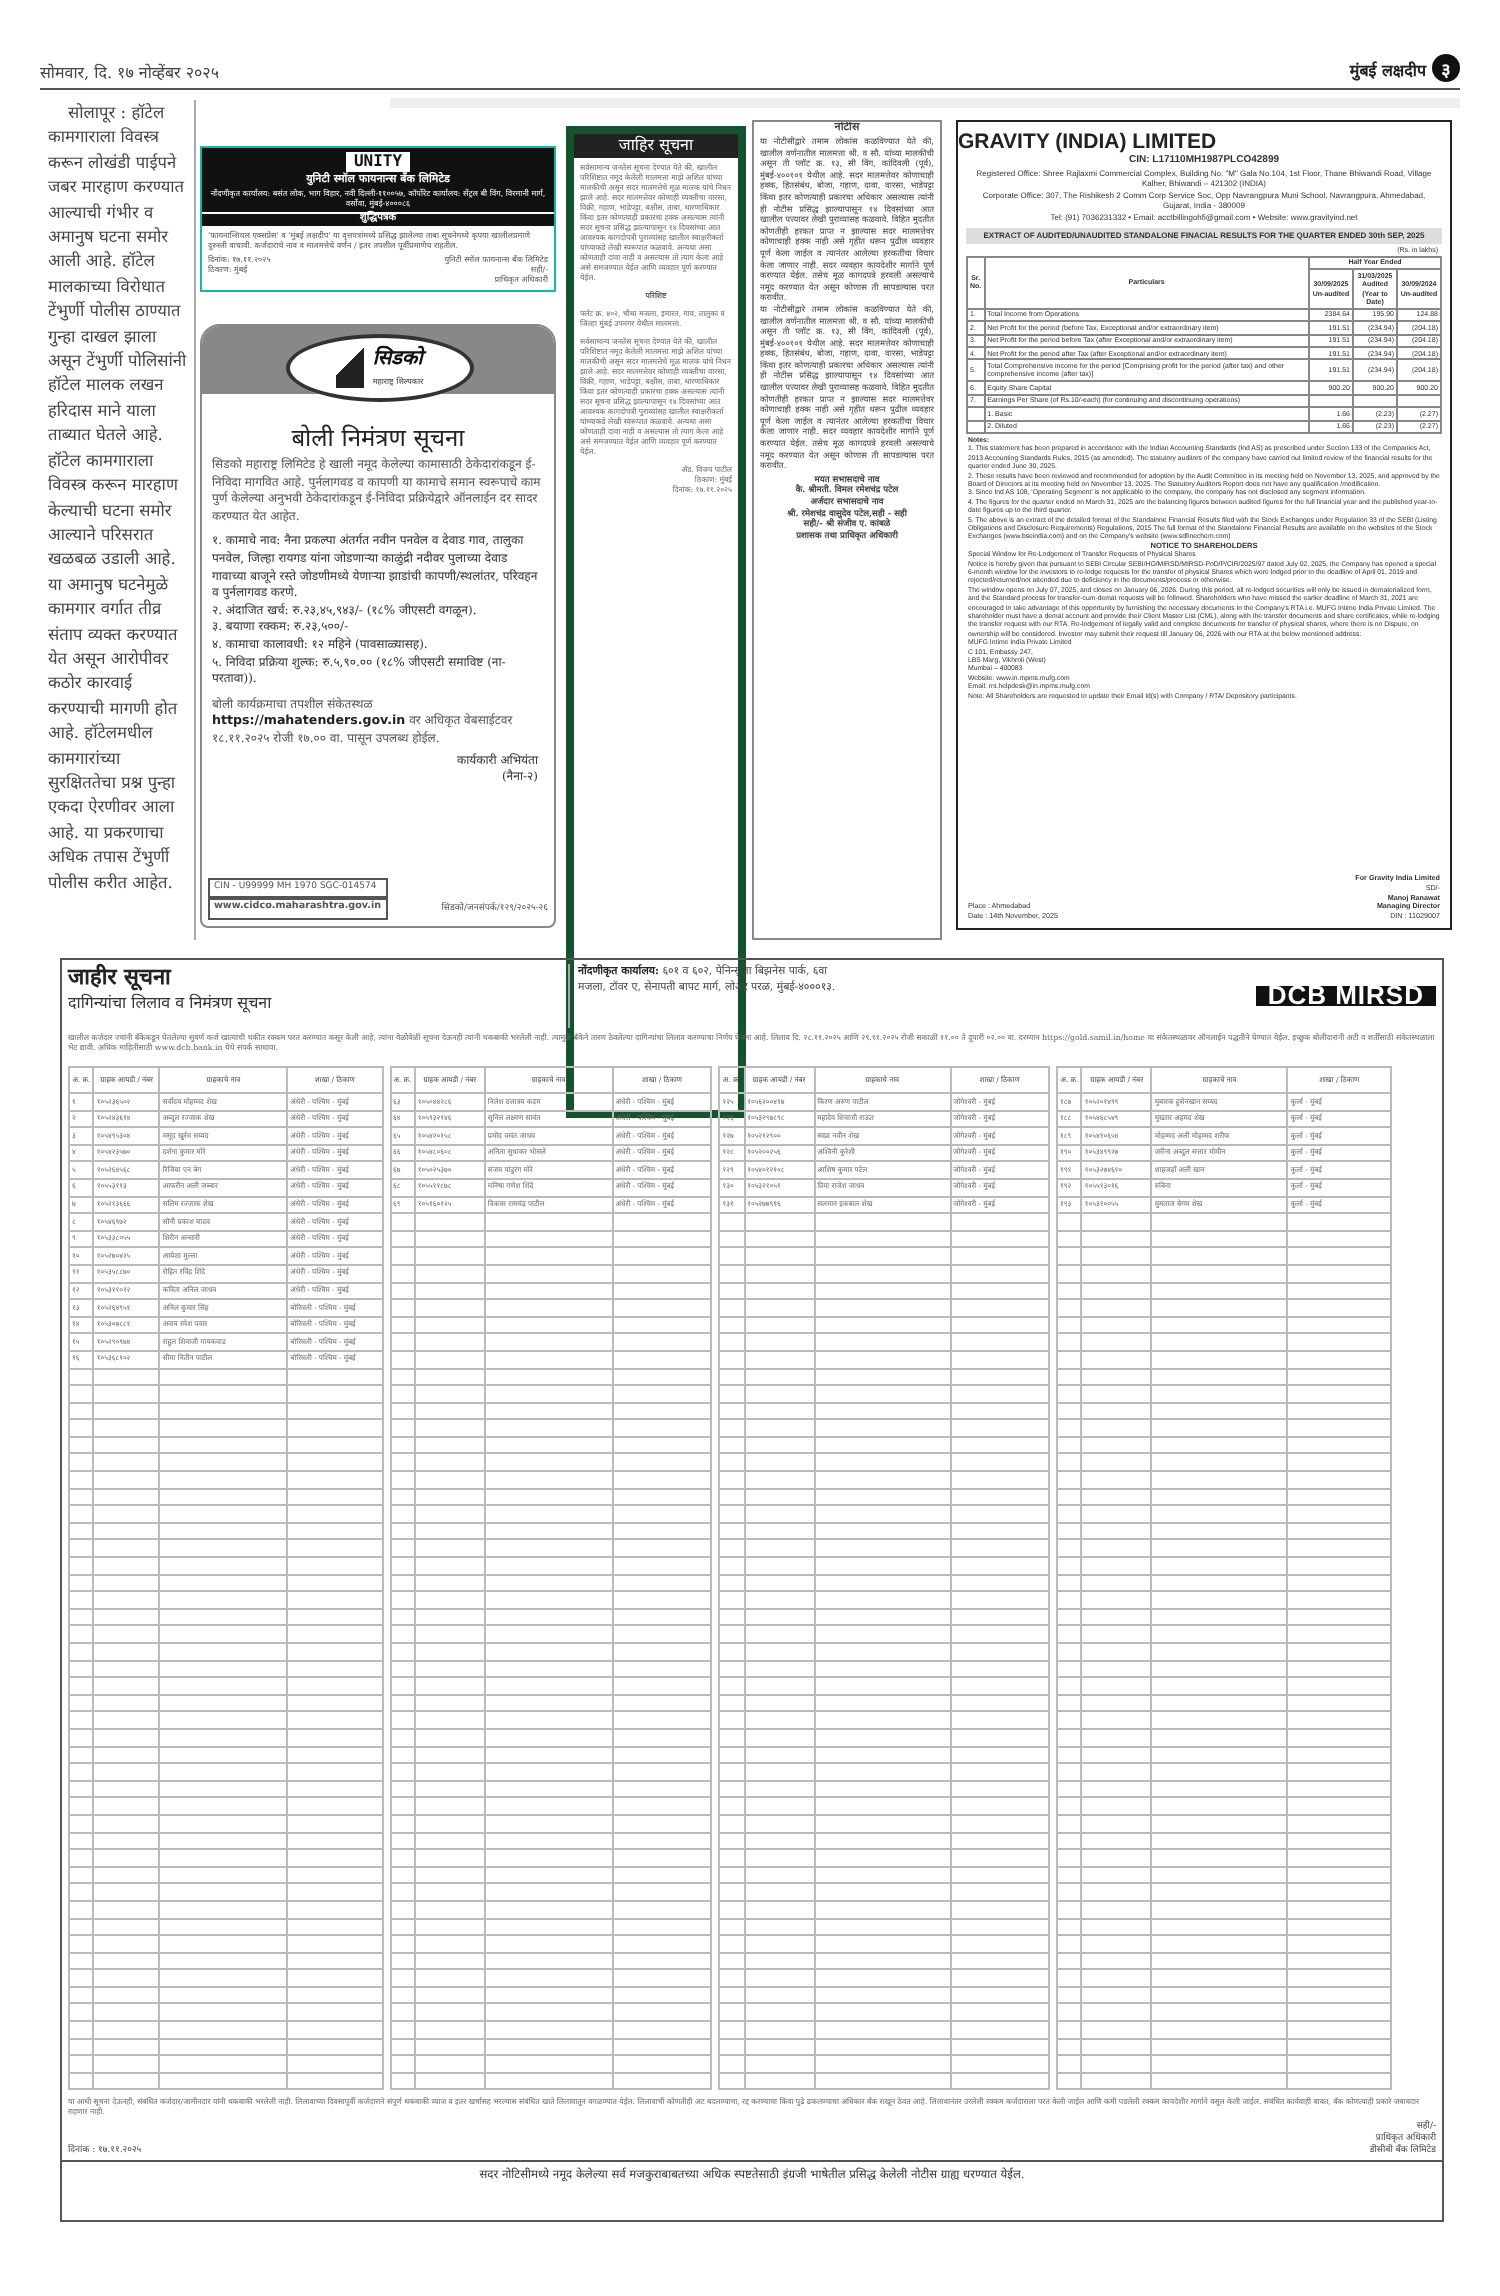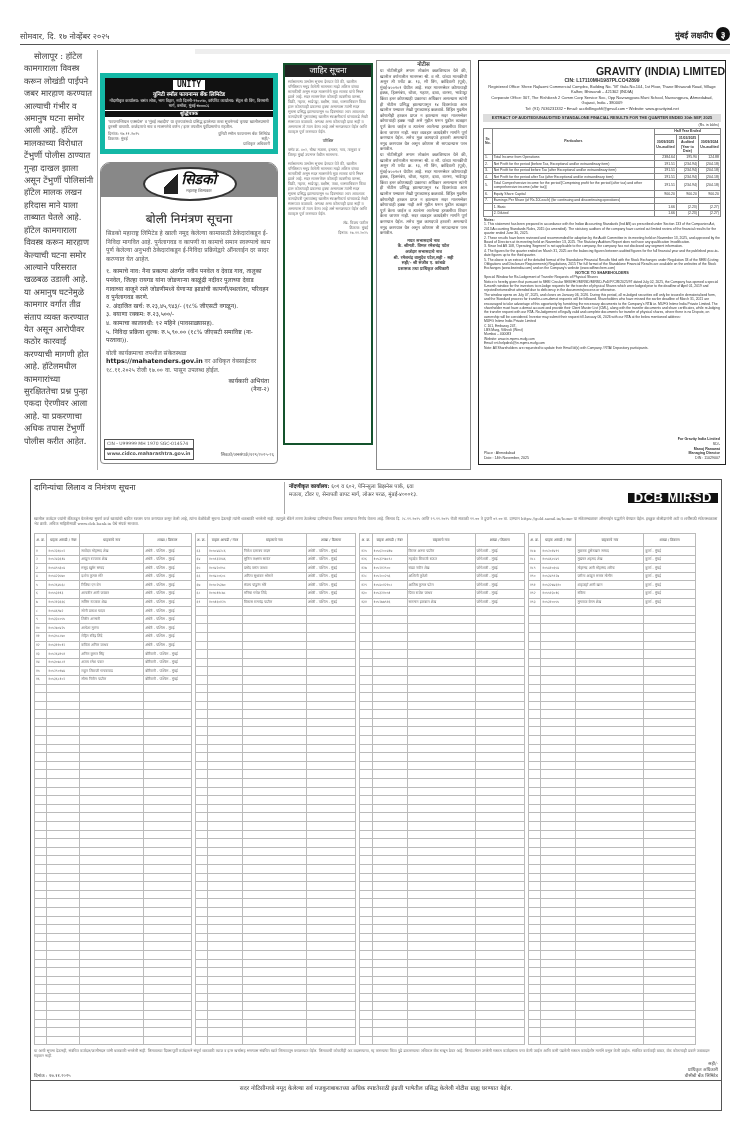--- a/index.html
+++ b/index.html
@@ -10,59 +10,59 @@
   .header .pgnum { width: 14px; height: 14px; border-radius: 50%; background: #111; color: #fff; font-size: 9px; display: inline-flex; align-items: center; justify-content: center; font-family: "DejaVu Sans", sans-serif; }
   .greybar { position: absolute; top: 49px; left: 195px; right: 20px; height: 5px; background: #eee; }
 
   
   .news { position: absolute; top: 50px; left: 24px; width: 72px; font-size: 8.3px; line-height: 12.4px; color: #444; }
   .news h2 { font-size: 11px; line-height: 15px; font-weight: normal; color: #333; margin-bottom: 2px; }
   .news p { text-indent: 10px; }
   .vrule { position: absolute; background: #aaa; width: 1px; }
 
   
-  .unity { position: absolute; top: 73px; left: 100px; width: 178px; border: 5px solid #14b8a6; font-size: 4px; line-height: 5.2px; }
+  .unity { position: absolute; top: 73px; left: 100px; width: 178px; border: 1px solid #14b8a6; font-size: 4px; line-height: 5.2px; }
   .unity .top { background: #111; color: #fff; text-align: center; padding: 2px 2px 2px; }
   .unity .logo { display: inline-block; background: #fff; color: #111; font-family: "DejaVu Sans Mono", monospace; font-size: 8px; font-weight: bold; padding: 0 4px; line-height: 10px; margin-bottom: 1px; }
   .unity .name { font-size: 5.5px; font-weight: bold; line-height: 7px; }
   .unity .sub { background: #111; color: #fff; text-align: center; font-weight: bold; font-size: 5px; border-top: 1px solid #fff; }
   .unity .body { padding: 2px 3px; color: #555; }
   .unity .row { display: flex; justify-content: space-between; }
 
   
   .cidco { position: absolute; top: 162px; left: 100px; width: 178px; height: 302px; border: 1px solid #888; border-radius: 10px 10px 4px 4px; font-size: 6px; line-height: 8.6px; color: #555; overflow: hidden; }
   .cidco .cap { height: 34px; background: #888; position: relative; }
   .cidco .oval { position: absolute; top: 4px; left: 42px; width: 94px; height: 34px; border-radius: 50%; background: #fff; border: 2px solid #333; display: flex; align-items: center; justify-content: center; gap: 4px; }
   .cidco .oval .mark { width: 14px; height: 20px; background: linear-gradient(135deg, #fff 40%, #222 40%); }
-  .cidco .oval .word { font-size: 14px; font-weight: bold; color: #111; line-height: 14px; font-style: italic; }
+  .cidco .oval .word { font-size: 10px; font-weight: bold; color: #111; line-height: 14px; font-style: italic; }
   .cidco .oval .tag { font-size: 4px; color: #333; display: block; text-align: center; }
   .cidco h1 { text-align: center; font-size: 12px; font-weight: normal; color: #222; margin-top: 14px; line-height: 16px; }
   .cidco .lead { padding: 0 5px; font-size: 6.6px; line-height: 9.4px; color: #333; }
   .cidco .txt { padding: 2px 5px; }
   .cidco .url { font-family: "DejaVu Sans", sans-serif; font-weight: bold; color: #222; font-size: 6.3px; }
   .cidco .sign { text-align: right; padding-right: 8px; color: #333; }
   .cidco .foot { position: absolute; bottom: 3px; left: 3px; right: 3px; display: flex; justify-content: space-between; align-items: flex-end; font-size: 4.5px; }
   .cidco .foot .cin { border: 1px solid #555; padding: 0 2px; font-family: "DejaVu Sans", sans-serif; }
   .cidco .foot .web { border: 1px solid #555; padding: 0 2px; font-family: "DejaVu Sans", sans-serif; font-weight: bold; font-size: 4.8px; }
 
   
-  .pn { position: absolute; top: 63px; left: 283px; width: 90px; height: 382px; border: 2px solid #14532d; font-size: 3.8px; line-height: 5px; color: #666; overflow: hidden; }
+  .pn { position: absolute; top: 63px; left: 283px; width: 90px; height: 496px; border: 4px solid #14532d; font-size: 3.8px; line-height: 5px; color: #666; overflow: hidden; }
   .pn .title { background: #222; color: #fff; text-align: center; font-size: 8px; line-height: 12px; }
   .pn .body { padding: 2px 3px; }
   .pn .sig { text-align: right; padding: 2px 3px; }
 
   
   .nt { position: absolute; top: 60px; left: 376px; width: 95px; height: 410px; border: 1px solid #888; font-size: 4.2px; line-height: 5.6px; color: #444; overflow: hidden; }
   .nt .title { text-align: center; font-size: 5.5px; font-weight: bold; line-height: 7px; }
   .nt .body { padding: 0 3px; text-align: justify; }
   .nt .sign { text-align: center; padding: 2px 3px; font-weight: bold; font-size: 4.3px; line-height: 5.6px; }
 
   
   .gravity { position: absolute; top: 60px; left: 478px; width: 248px; height: 405px; border: 1.5px solid #222; font-family: "Liberation Sans", sans-serif; color: #333; font-size: 3.8px; line-height: 4.8px; }
-  .gravity .gt { text-align: right; font-size: 10.5px; font-weight: bold; line-height: 12px; margin-top: 4px; color: #222; }
+  .gravity .gt { text-align: left; font-size: 10.5px; font-weight: bold; line-height: 12px; margin-top: 4px; color: #222; }
   .gravity .cin { text-align: center; font-size: 5px; font-weight: bold; line-height: 7px; }
   .gravity .addr { text-align: center; font-size: 4px; line-height: 5.4px; padding: 0 6px; }
   .gravity .extract { margin: 3px 4px 1px; background: #ddd; text-align: center; font-weight: bold; font-size: 4px; line-height: 8px; }
   .gravity .rs { text-align: right; padding-right: 6px; font-size: 3.5px; }
   .gravity table { border-collapse: collapse; margin: 0 4px; width: calc(100% - 8px); font-size: 3.5px; line-height: 4.4px; }
   .gravity td, .gravity th { border: 0.5px solid #888; padding: 0.5px 1px; font-weight: normal; }
   .gravity th { text-align: center; font-weight: bold; }
   .gravity td.num { text-align: right; width: 22px; }
   .gravity td.sr { width: 6px; }
   .gravity .notes { padding: 1px 5px; font-size: 3.4px; line-height: 4.4px; }
@@ -309,20 +309,21 @@
       <div style="font-weight:bold">Manoj Ranawat</div>
       <div style="font-weight:bold">Managing Director</div>
       <div>DIN : 11029007</div>
     </div>
   </div>
 </div>
 
 <div class="dcb">
   <div class="hdr">
     <div class="l">
+      <div class="jt">जाहीर सूचना</div>
       <div class="js">दागिन्यांचा लिलाव व निमंत्रण सूचना</div>
     </div>
     <div class="m">
       <div><b>नोंदणीकृत कार्यालय:</b> <span>६०१ व ६०२, पेनिन्सुला बिझनेस पार्क, ६वा</span></div>
       <div>मजला, टॉवर ए, सेनापती बापट मार्ग, लोअर परळ, मुंबई-४०००१३.</div>
     </div>
     <div class="logo">DCB MIRSD</div>
   </div>
   <div class="intro">खालील कर्जदार ज्यांनी बँकेकडून घेतलेल्या सुवर्ण कर्ज खात्यांची थकीत रक्कम परत करण्यात कसूर केली आहे, त्यांना वेळोवेळी सूचना देऊनही त्यांनी थकबाकी भरलेली नाही. त्यामुळे बँकेने तारण ठेवलेल्या दागिन्यांचा लिलाव करण्याचा निर्णय घेतला आहे. लिलाव दि. २८.११.२०२५ आणि २९.११.२०२५ रोजी सकाळी ११.०० ते दुपारी ०२.०० वा. दरम्यान https://gold.samil.in/home या संकेतस्थळावर ऑनलाईन पद्धतीने घेण्यात येईल. इच्छुक बोलीदारांनी अटी व शर्तींसाठी संकेतस्थळाला भेट द्यावी. अधिक माहितीसाठी www.dcb.bank.in येथे संपर्क साधावा.</div>
   <div class="tables" id="dcb-tables">

